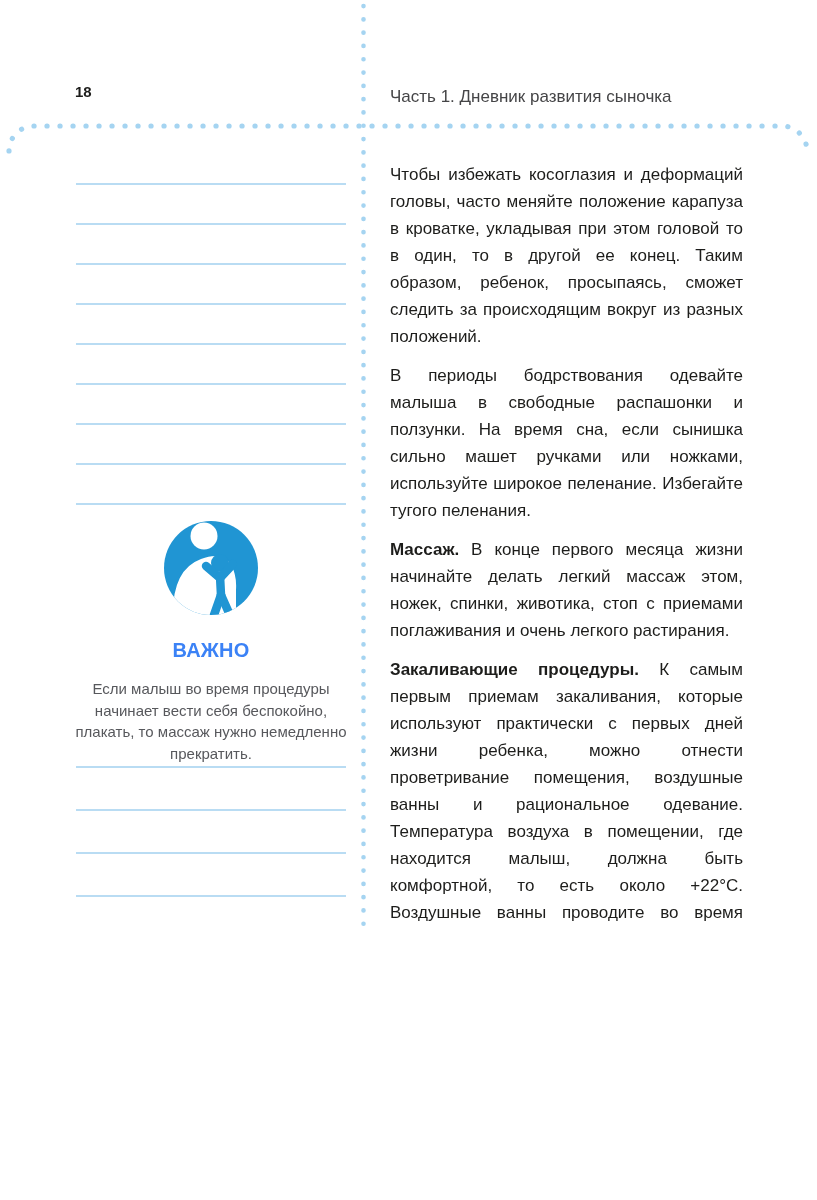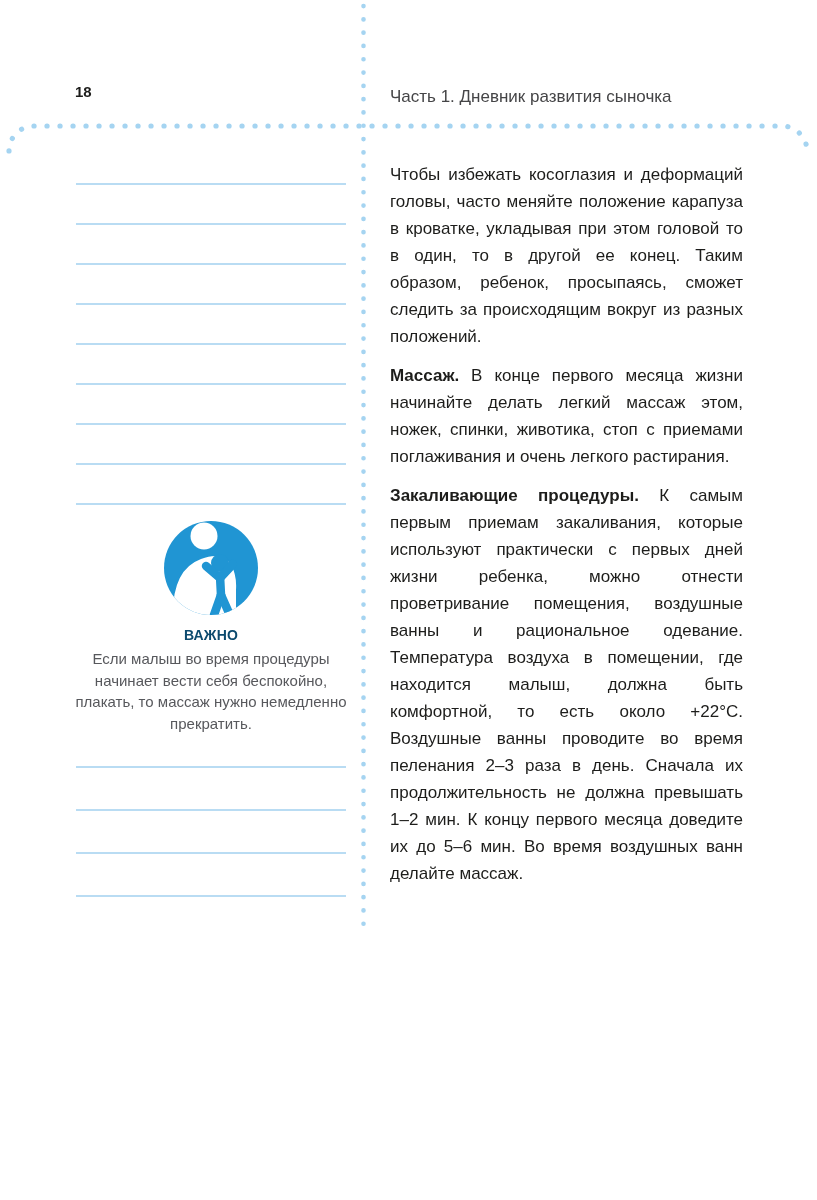--- a/index.html
+++ b/index.html
@@ -8,22 +8,22 @@
   .frame-svg{position:absolute;left:0;top:0;}
   .page-num{position:absolute;left:75px;top:83px;font-size:15px;font-weight:700;color:#1d1d1b;}
   .running-head{position:absolute;left:390px;top:87px;font-size:17px;color:#454547;}
   .rules{position:absolute;left:76px;width:270px;}
   .rules-top{top:145px;height:361px;
     background:repeating-linear-gradient(to bottom,transparent 0,transparent 38.5px,#b9dcf3 38.5px,#b9dcf3 40px);}
   .rules-bottom{top:725px;height:388px;
     background:repeating-linear-gradient(to bottom,transparent 0,transparent 41.5px,#b9dcf3 41.5px,#b9dcf3 43px);}
   .important{position:absolute;left:66px;top:518px;width:290px;text-align:center;}
   .imp-icon{width:100px;height:100px;margin:0 auto;display:block;}
-  .imp-title{margin-top:9px;font-size:14px;font-weight:700;color:#0c4a6e;letter-spacing:.2px;}
-  .imp-text{margin-top:5px;font-size:15px;line-height:21.5px;color:#57585c;}
+  .imp-title{margin-top:21px;font-size:20px;font-weight:700;color:#3b82f6;letter-spacing:.2px;}
+  .imp-text{margin-top:16px;font-size:15px;line-height:21.5px;color:#57585c;}
   .text-col{position:absolute;left:390px;top:161px;width:353px;font-size:17px;line-height:27px;
     color:#1d1d1b;text-align:justify;hyphens:auto;-webkit-hyphens:auto;}
   .para{margin:0 0 12px 0;}
   .para b{font-weight:700;}
 </style>
 </head>
 <body>
 
 <div class="page">
 
@@ -60,17 +60,18 @@
           <path d="M60,77 L68,95"></path>
         </g>
       </g>
     </svg>
     <div class="imp-title">ВАЖНО</div>
     <div class="imp-text">Если малыш во время процедуры начинает вести себя беспокойно, плакать, то массаж нужно немедленно прекратить.</div>
   </div>
 
   <div class="text-col">
     <p class="para"><b></b><span>Чтобы избежать косоглазия и деформаций головы, часто меняйте положение карапуза в кроватке, укладывая при этом головой то в один, то в другой ее конец. Таким образом, ребенок, просыпаясь, сможет следить за происходящим вокруг из разных положений.</span></p>
+    <p class="para"><b></b><span>В периоды бодрствования одевайте малыша в свободные распашонки и ползунки. На время сна, если сынишка сильно машет ручками или ножками, используйте широкое пеленание. Избегайте тугого пеленания.</span></p>
     <p class="para"><b>Массаж.</b><span> В конце первого месяца жизни начинайте делать легкий массаж этом, ножек, спинки, животика, стоп с приемами поглаживания и очень легкого растирания.</span></p>
     <p class="para"><b>Закаливающие процедуры.</b><span> К самым первым приемам закаливания, которые используют практически с первых дней жизни ребенка, можно отнести проветривание помещения, воздушные ванны и рациональное одевание. Температура воздуха в помещении, где находится малыш, должна быть комфортной, то есть около +22°С. Воздушные ванны проводите во время пеленания 2–3 раза в день. Сначала их продолжительность не должна превышать 1–2 мин. К концу первого месяца доведите их до 5–6 мин. Во время воздушных ванн делайте массаж.</span></p>
   </div>
 
 </div>
 
 </body></html>

